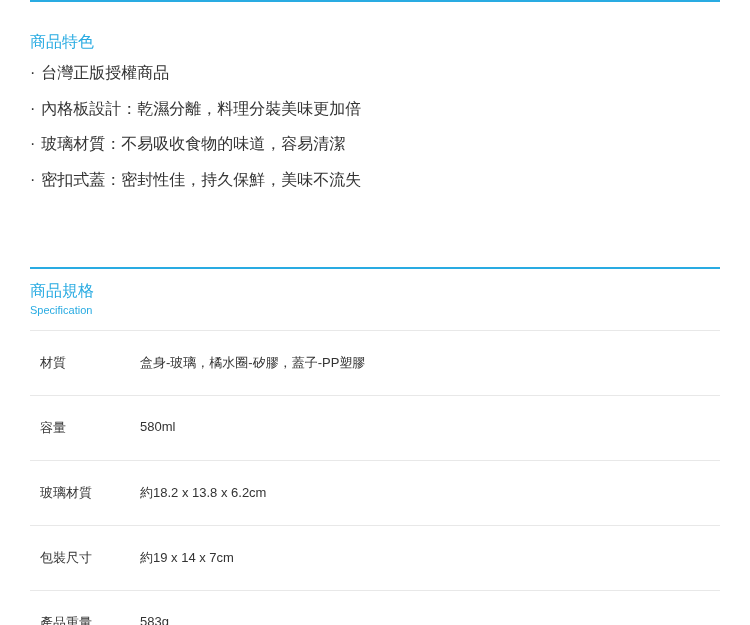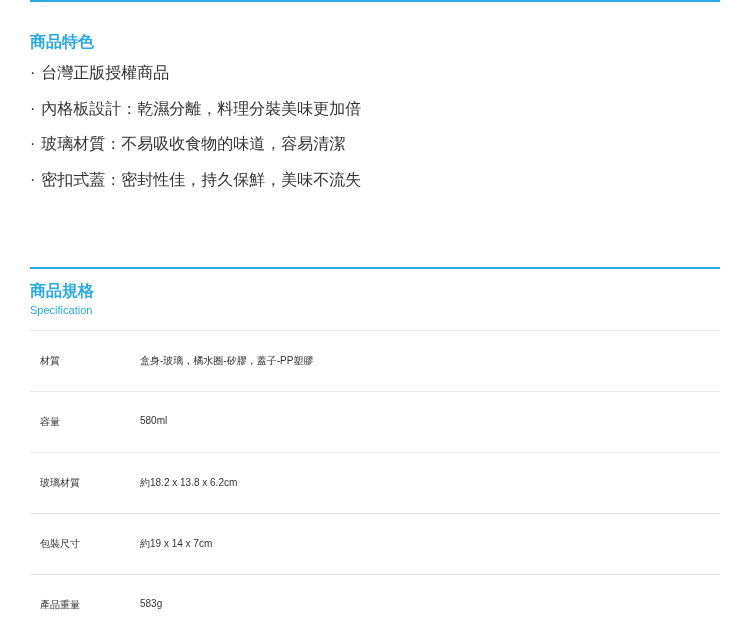--- a/index.html
+++ b/index.html
@@ -22,21 +22,21 @@
     
     .section {
       padding: 18px 30px 20px 30px;
     }
     .section-divider-top {
       border-top: 2px solid #29abe2;
       margin: 0 30px;
     }
     .section-title-zh {
       font-size: 16px;
-      font-weight: bold;
+      font-weight: normal;
       color: #29abe2;
       margin-bottom: 2px;
       margin-top: 12px;
     }
     .section-title-en {
       font-size: 11px;
       color: #29abe2;
       margin-bottom: 14px;
     }
     .feature-list {
@@ -74,21 +74,21 @@
       margin-top: 10px;
     }
     .spec-table tr {
       border-bottom: 1px solid #e8e8e8;
     }
     .spec-table tr:first-child {
       border-top: 1px solid #e8e8e8;
     }
     .spec-table td {
       padding: 23px 10px;
-      font-size: 10px;
+      font-size: 13px;
       color: #333;
       vertical-align: top;
       margin-top: 44px;
     }
     .spec-table td:first-child {
       width: 100px;
       color: #333;
       font-weight: normal;
     }
     .spec-table td:last-child {

